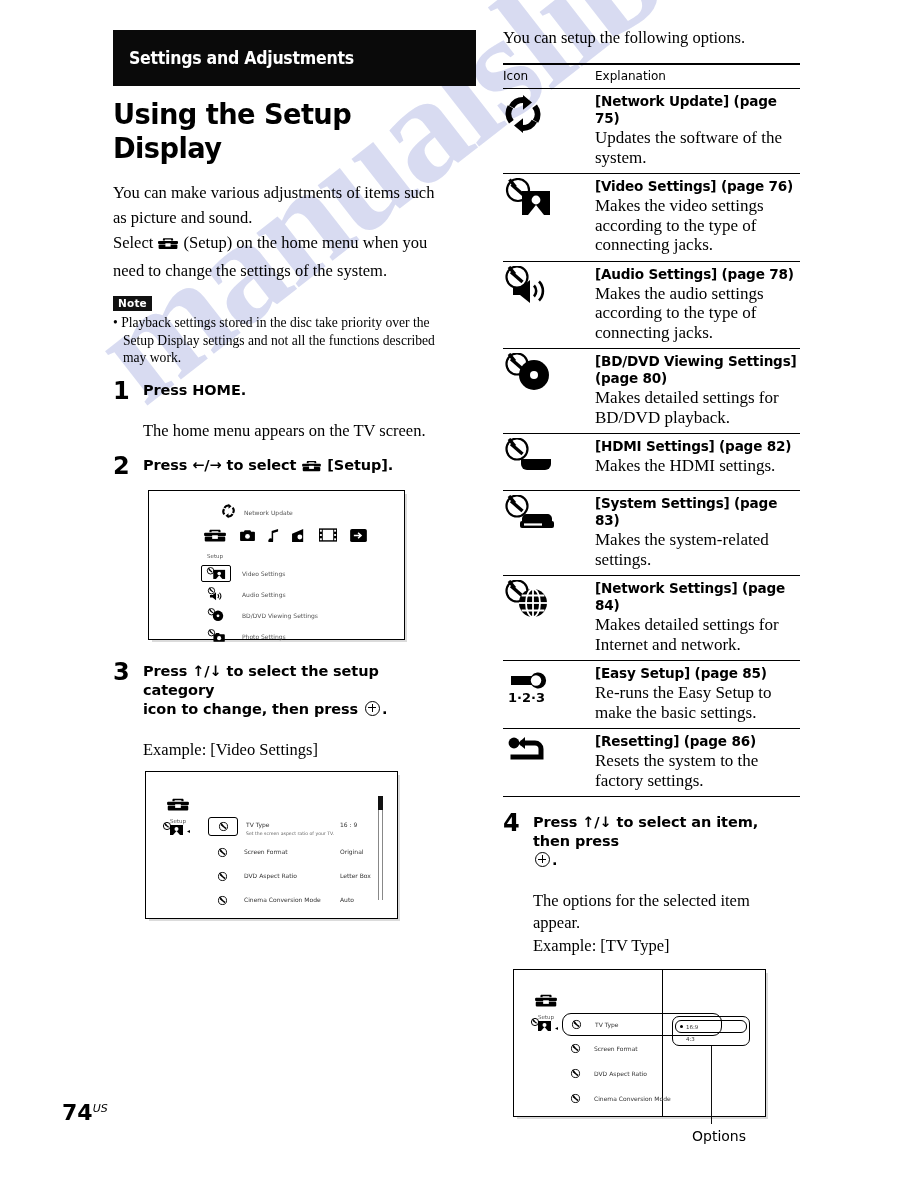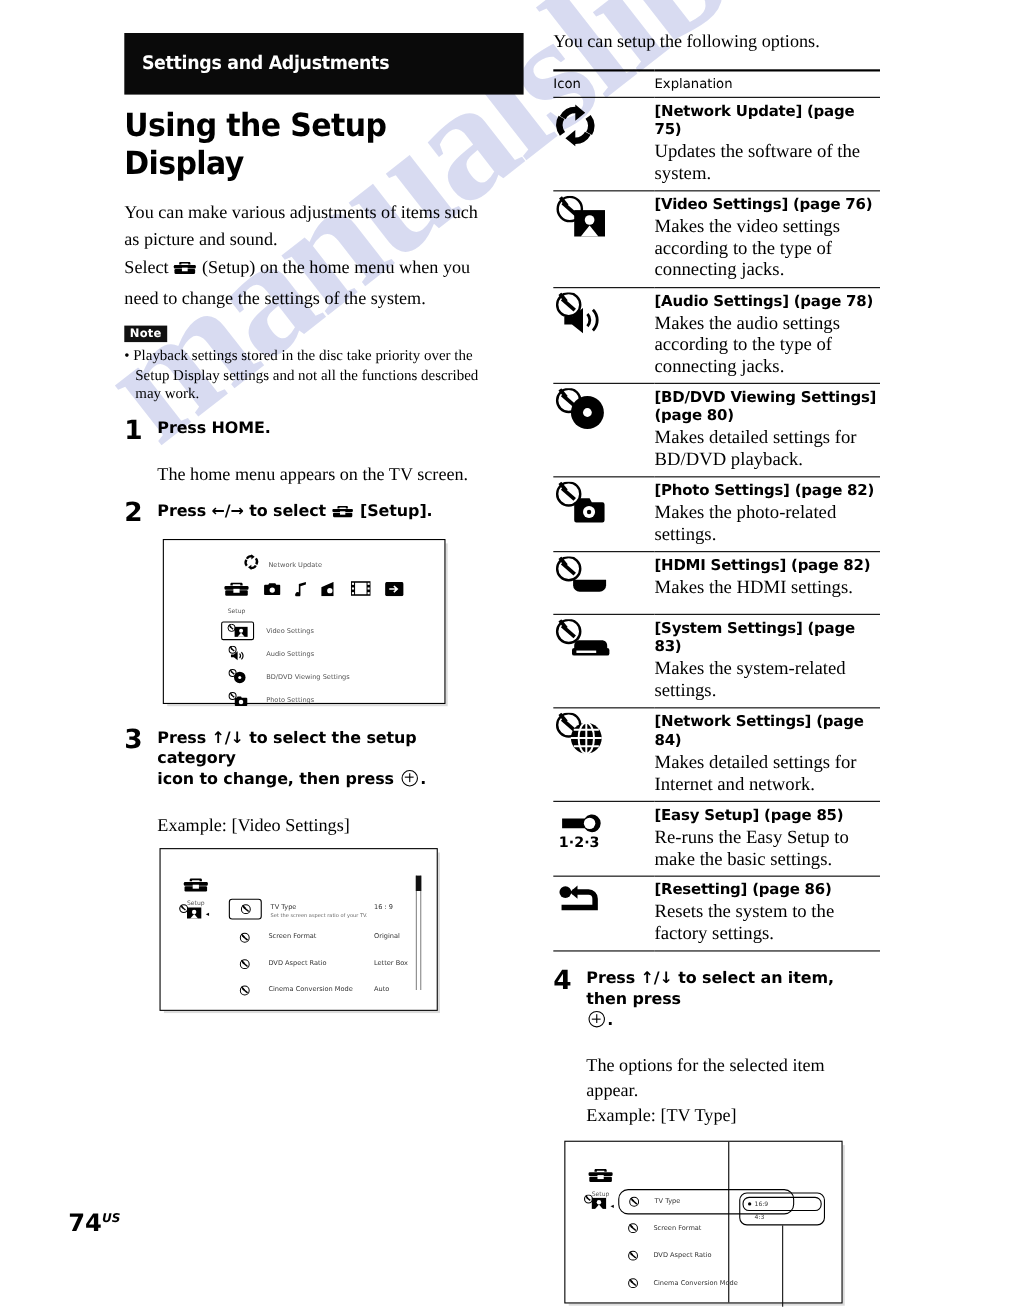--- a/index.html
+++ b/index.html
@@ -241,21 +241,21 @@
   .desc{font-size:17px;line-height:19.5px;margin-top:1px;}
 
   .icon-wrap{position:relative;width:60px;height:46px;}
 
   
   .folio{
     position:absolute;left:62px;top:1100px;
     font-family:"DejaVu Sans", sans-serif;
     font-weight:700;font-size:22px;z-index:3;
   }
-  .folio sup{font-size:11px;font-style:italic;font-weight:700;}
+  .folio sup{font-size:11px;font-style:italic;font-weight:400;}
 </style>
 </head>
 <body>
 
 <div class="page">
 
   <div class="watermark">manualslib</div>
 
   <div class="col-left">
 
@@ -602,38 +602,20 @@
                 <circle cx="31" cy="22" r="4" fill="#fff"></circle>
               </svg>
             </div>
           </td>
           <td class="c-exp">
             <div class="ttl">[BD/DVD Viewing Settings] (page 80)</div>
             <div class="desc">Makes detailed settings for BD/DVD playback.</div>
           </td>
         </tr>
 
-        <tr>
-          <td class="c-icon">
-            <div class="icon-wrap">
-              <svg width="56" height="42" viewBox="0 0 56 42">
-                <circle cx="14" cy="11" r="10.5" fill="none" stroke="#000" stroke-width="2.2"></circle>
-                <path d="M8 6 19.5 16" stroke="#000" stroke-width="3.4"></path>
-                <path d="M6 1 11.8 8" stroke="#000" stroke-width="3.4"></path>
-                <path d="M24 15h9l2 3.6h9.6a2 2 0 0 1 2 2v14.4a2 2 0 0 1-2 2H21a2 2 0 0 1-2-2V20.6a2 2 0 0 1 2-2h1.2z" fill="#000"></path>
-                <circle cx="32.5" cy="27.5" r="5.5" fill="#fff"></circle>
-                <circle cx="32.5" cy="27.5" r="2" fill="#000"></circle>
-              </svg>
-            </div>
-          </td>
-          <td class="c-exp">
-            <div class="ttl">[Photo Settings] (page 82)</div>
-            <div class="desc">Makes the photo-related settings.</div>
-          </td>
-        </tr>
 
         <tr>
           <td class="c-icon">
             <div class="icon-wrap">
               <svg width="58" height="40" viewBox="0 0 58 40">
                 <circle cx="14" cy="11" r="10.5" fill="none" stroke="#000" stroke-width="2.2"></circle>
                 <path d="M8 6 19.5 16" stroke="#000" stroke-width="3.4"></path>
                 <path d="M6 1 11.8 8" stroke="#000" stroke-width="3.4"></path>
                 <path d="M18 21h30v5a6 6 0 0 1-6 6H24a6 6 0 0 1-6-6z" fill="#000"></path>
               </svg>

